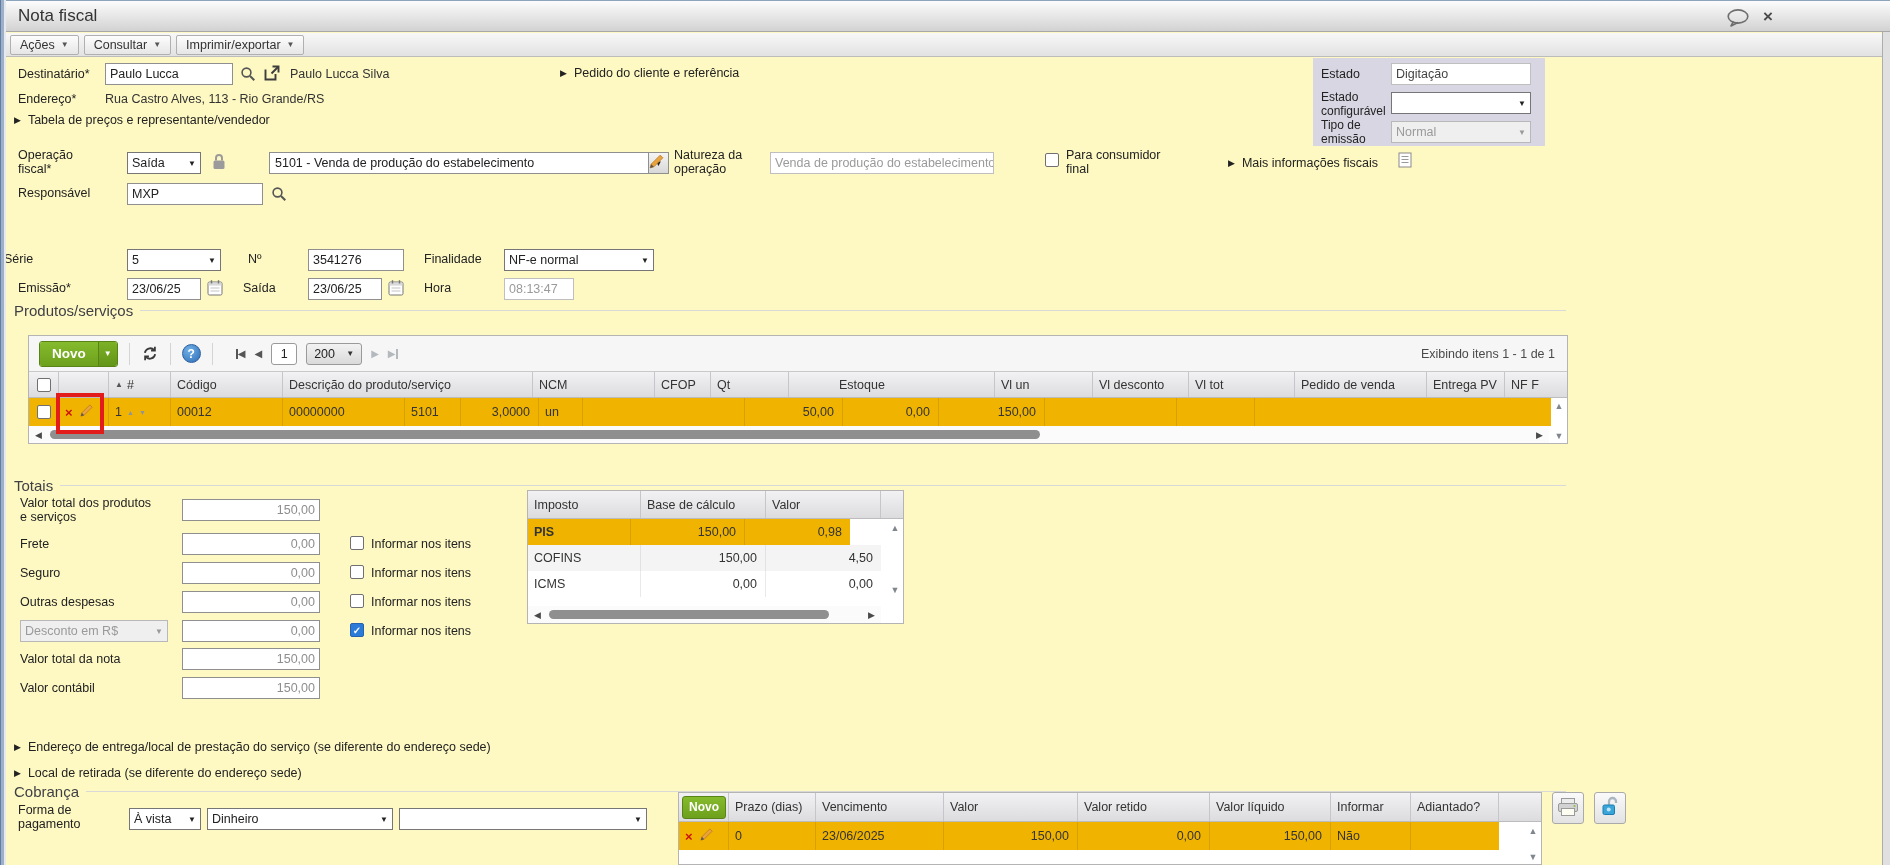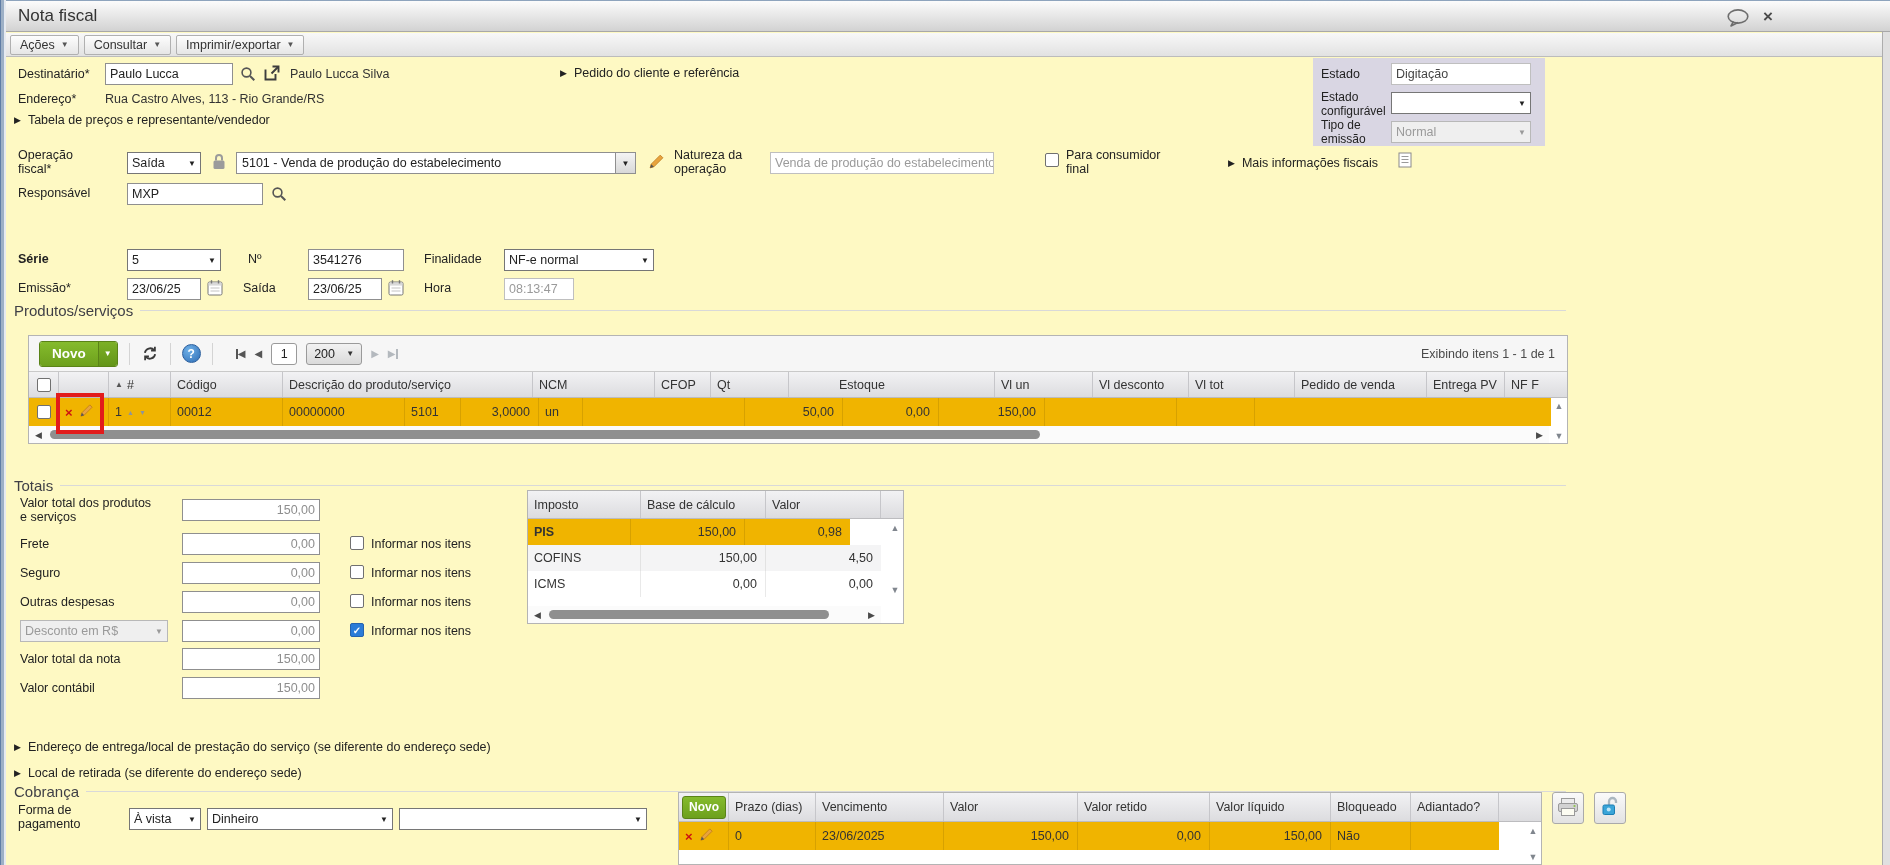--- a/index.html
+++ b/index.html
@@ -33,21 +33,21 @@
     display:flex; align-items:center; padding:4px 4px; color:#222; overflow:hidden; white-space:nowrap; }
   .inp.ro { border-color:#bfbfbf; color:#9a9a9a; }
   .inp.num { justify-content:flex-end; color:#8e8e8e; }
   .sel { position:absolute; height:22px; background:#fff; border:1px solid #767676;
     display:flex; align-items:center; padding:0 4px; cursor:pointer; }
   .sel .txt { flex:1; overflow:hidden; white-space:nowrap; }
   .sel .dd { font-size:8px; color:#222; margin-left:4px; }
   .sel.dis { background:#efefef; border-color:#b8b8b8; color:#9a9a9a; cursor:default; }
   .sel.dis .dd { color:#9a9a9a; }
   .combo { position:absolute; height:22px; border:1px solid #8f8f8f; background:#fff;
-    display:flex; align-items:stretch; cursor:pointer; }
+    display:flex; align-items:stretch; cursor:pointer;margin-left:33px; }
   .combo .txt { flex:1; display:flex; align-items:center; padding:0 5px; overflow:hidden; white-space:nowrap; }
   .combo .btn { width:20px; background:linear-gradient(#f4f4f4,#d8d8d8); border-left:1px solid #8f8f8f;
     display:flex; align-items:center; justify-content:center; }
   .combo .btn .dd { font-size:8px; color:#222; }
   .link { position:absolute; display:flex; align-items:center; gap:7px; cursor:pointer; color:#222; }
   .link .tri { font-size:9px; color:#222; }
   .cb { position:absolute; width:14px; height:14px; background:#fff; border:1px solid #707070;
     border-radius:2px; cursor:pointer; }
   .cb.checked { background:#2b7cd8; border-color:#2663ad; display:flex; align-items:center;
     justify-content:center; color:#fff; font-size:10px; font-weight:bold; }
@@ -231,21 +231,21 @@
 
   <span class="lbl" style="left:18px; top:186px;">Responsável</span>
   <div class="inp" style="left:127px; top:183px; width:136px;">MXP</div>
   <span class="icon" style="left:271px; top:186px;">
     <svg width="16" height="16" viewBox="0 0 16 16">
         <circle cx="6.5" cy="6.5" r="4.4" fill="none" stroke="#555" stroke-width="1.6"></circle>
         <line x1="10" y1="10" x2="14.3" y2="14.3" stroke="#555" stroke-width="2"></line>
       </svg>
   </span>
 
-  <span class="lbl" style="left:18px; top:252px;font-weight:bold;">Série</span>
+  <span class="lbl" style="left:4px; top:252px;">Série</span>
   <div class="sel" style="left:127px; top:249px; width:94px;">
     <span class="txt">5</span>
     <span class="dd">▼</span>
   </div>
   <span class="lbl" style="left:248px; top:252px;">Nº</span>
   <div class="inp" style="left:308px; top:249px; width:96px;">3541276</div>
   <span class="lbl" style="left:424px; top:252px;">Finalidade</span>
   <div class="sel" style="left:504px; top:249px; width:150px;">
     <span class="txt">NF-e normal</span>
     <span class="dd">▼</span>
@@ -503,21 +503,21 @@
   <div class="grid" style="left:678px; top:792px; width:864px; height:73px; z-index:5;">
     <div class="hrow" style="height:29px;">
       <div class="hcell" style="width:50px; padding:0 3px;">
         <span style="height:23px; display:flex; align-items:center; padding:0 6px; background:linear-gradient(#85bb2d,#6da01c); border:1px solid #5a8317; border-radius:3px; color:#fff; font-weight:bold; font-size:12px; cursor:pointer;">Novo</span>
       </div>
       <div class="hcell" style="width:87px;">Prazo (dias)</div>
       <div class="hcell" style="width:128px;">Vencimento</div>
       <div class="hcell" style="width:134px;">Valor</div>
       <div class="hcell" style="width:132px;">Valor retido</div>
       <div class="hcell" style="width:121px;">Valor líquido</div>
-      <div class="hcell" style="width:80px;">Bloqueado</div>
+      <div class="hcell" style="width:80px;">Informar</div>
       <div class="hcell" style="width:88px;">Adiantado?</div>
       <div class="hcell" style="flex:1; border-right:none;"></div>
     </div>
     <div class="drow" style="height:28px; width:820px;">
       <div class="dcell" style="width:50px; gap:6px;">
         <span class="del-x">×</span>
         <span class="icon" style="position:static;">
           <svg width="15" height="15" viewBox="0 0 16 16">
               <path d="M2 14 L3 10.5 L11.5 2 L14 4.5 L5.5 13 Z" fill="#e8a33d" stroke="#b97718" stroke-width="0.8"></path>
               <path d="M2 14 L3 10.5 L5.5 13 Z" fill="#555"></path>

